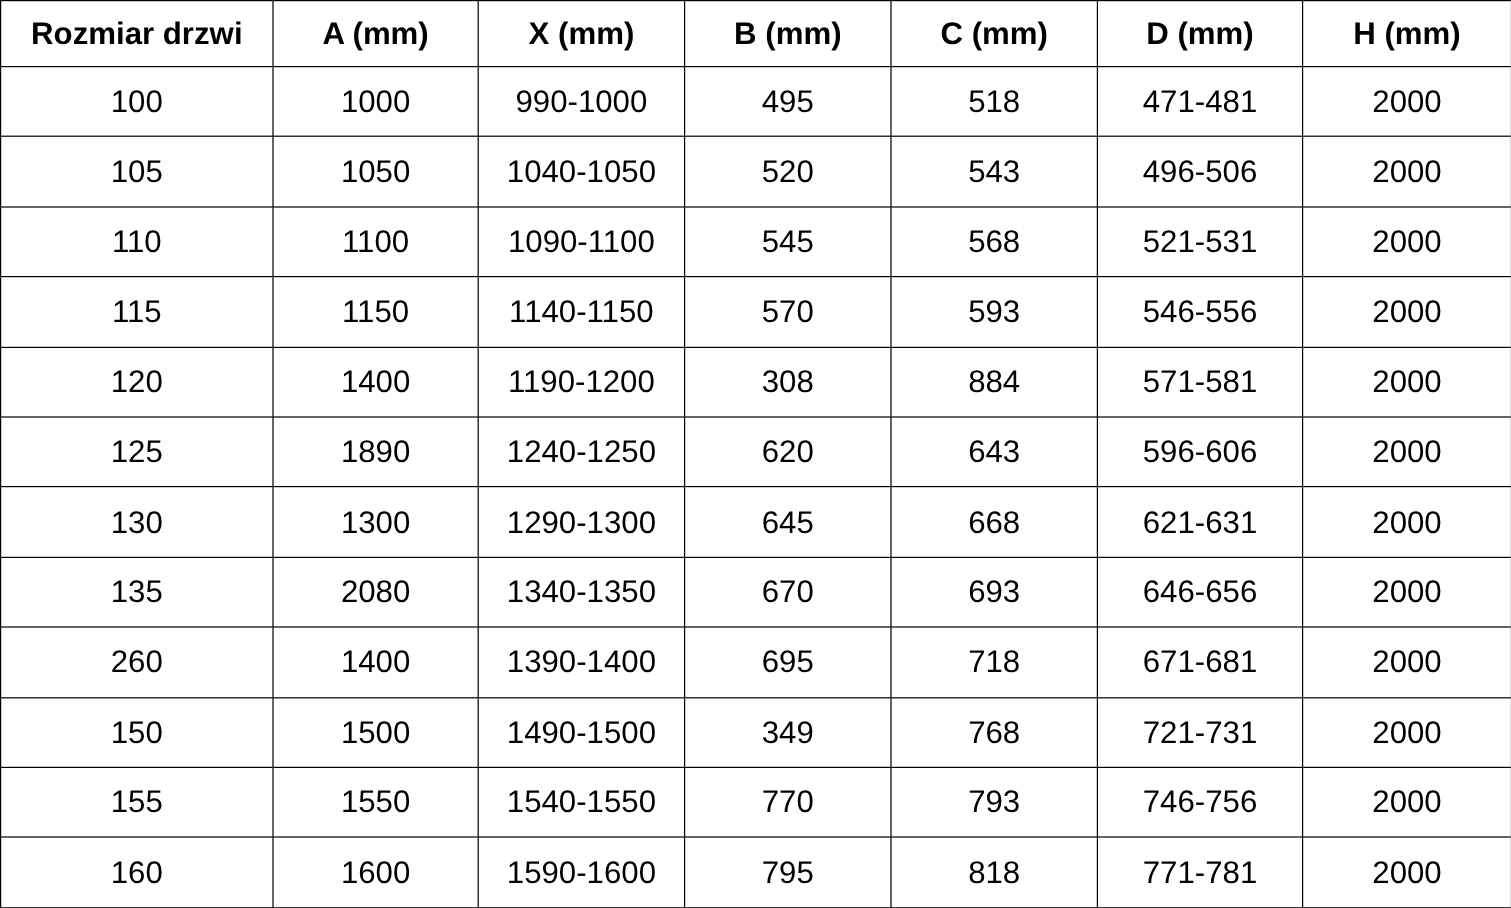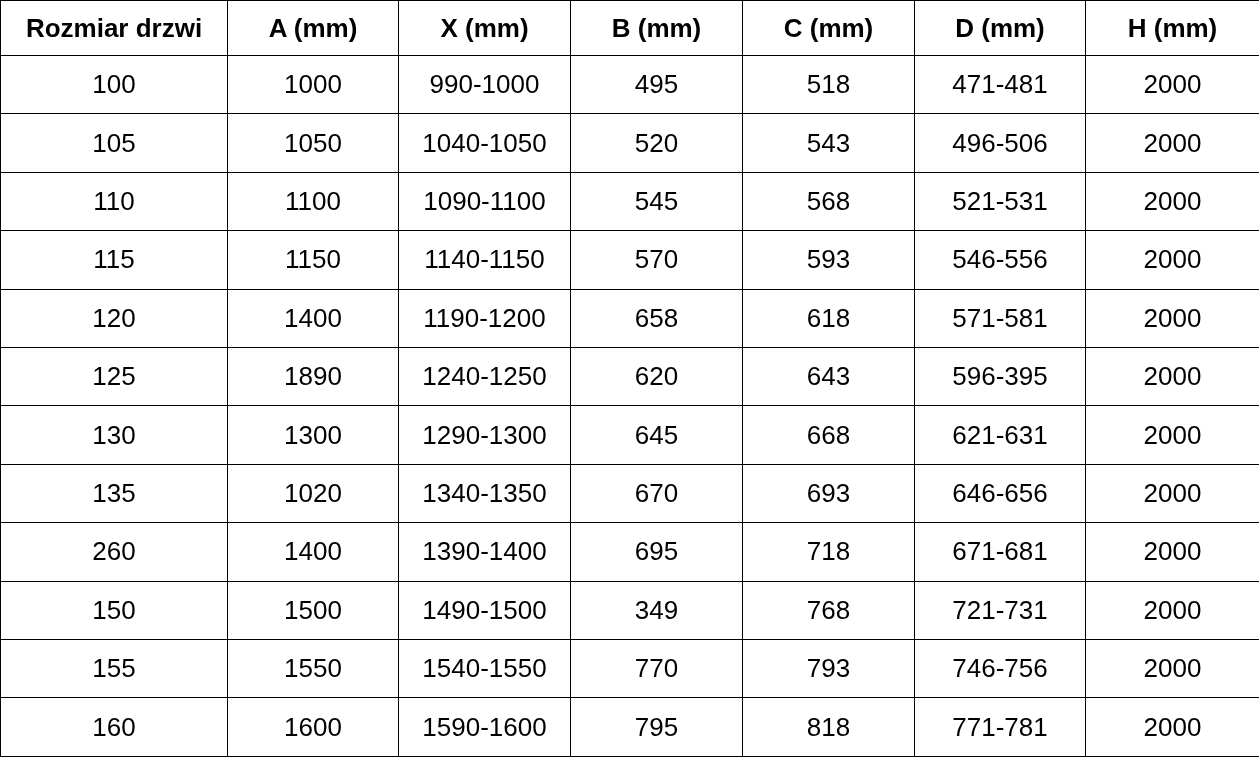--- a/index.html
+++ b/index.html
@@ -104,46 +104,46 @@
           <td>1140-1150</td>
           <td>570</td>
           <td>593</td>
           <td>546-556</td>
           <td>2000</td>
         </tr>
         <tr>
           <td>120</td>
           <td>1400</td>
           <td>1190-1200</td>
-          <td>658</td>
-          <td>618</td>
+          <td>308</td>
+          <td>884</td>
           <td>571-581</td>
           <td>2000</td>
         </tr>
         <tr>
           <td>125</td>
           <td>1890</td>
           <td>1240-1250</td>
           <td>620</td>
           <td>643</td>
-          <td>596-395</td>
+          <td>596-606</td>
           <td>2000</td>
         </tr>
         <tr>
           <td>130</td>
           <td>1300</td>
           <td>1290-1300</td>
           <td>645</td>
           <td>668</td>
           <td>621-631</td>
           <td>2000</td>
         </tr>
         <tr>
           <td>135</td>
-          <td>1020</td>
+          <td>2080</td>
           <td>1340-1350</td>
           <td>670</td>
           <td>693</td>
           <td>646-656</td>
           <td>2000</td>
         </tr>
         <tr>
           <td>260</td>
           <td>1400</td>
           <td>1390-1400</td>

